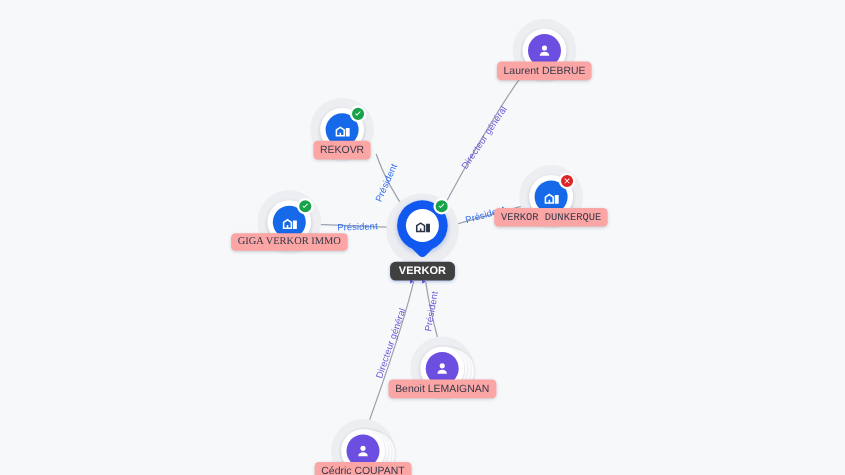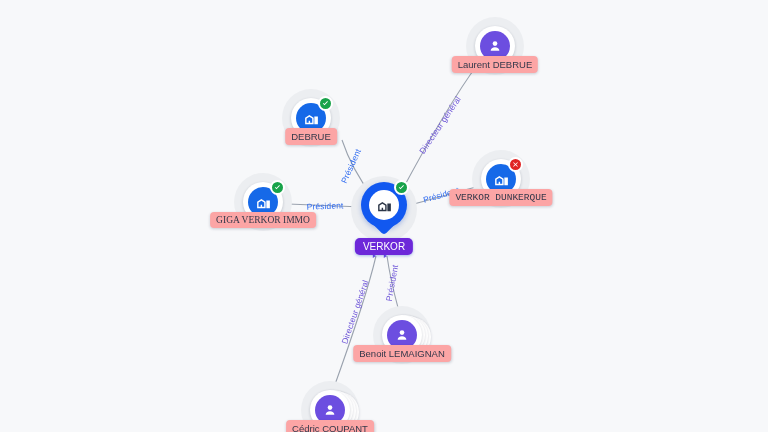--- a/index.html
+++ b/index.html
@@ -98,21 +98,21 @@
     position:absolute;left:50%;transform:translateX(-50%);
     white-space:nowrap;
     font-size:9.5px;
     padding:3px 6px;
     border-radius:4px;
     color:#33384a;
     background:#fca5a5;
     box-shadow:0 1px 3px rgba(20,30,60,.20);
   }
   .label.primary{
-    background:#6d28d9;color:#ffffff;font-weight:normal;
+    background:#404040;color:#ffffff;font-weight:bold;
     font-size:10px;border-radius:5px;padding:3px 8px;
     box-shadow:0 1px 3px rgba(17,70,200,.35);
   }
   .pin-halo{
     position:absolute;left:50%;top:46%;
     width:66px;height:66px;border-radius:50%;
     background:#ebedf0;transform:translate(-50%,-50%);
   }
 </style>
 </head>
@@ -170,21 +170,21 @@
             <path fill="#ffffff" d="M3 20V11l6-4 6 4v9H3zm2-2h3v-3h2v3h3v-6l-4-2.6L5 12v6z"></path>
             <path fill="#ffffff" d="M16 20V9h5v11h-5zm1.4-9.2h2.2v1.6h-2.2v-1.6zm0 3h2.2v1.6h-2.2v-1.6zm0 3h2.2v1.6h-2.2v-1.6z"></path>
           </svg>
         </div>
         <span class="badge ok">
           <svg width="9" height="9" viewBox="0 0 24 24">
             <path fill="#ffffff" d="M9.2 16.4 5 12.2l1.6-1.6 2.6 2.6 7.6-7.6L18.4 7z"></path>
           </svg>
         </span>
       </div>
-      <div class="label" style="top:30px">DEBRUE</div>
+      <div class="label" style="top:30px">REKOVR</div>
     </div>
     <div class="node" style="left: 495px; top: 46px;">
       <div class="halo"></div>
       <div class="disc">
         <div class="inner person">
           <svg width="16" height="16" viewBox="0 0 24 24" aria-hidden="true">
             <circle cx="12" cy="8.4" r="3.5" fill="#ffffff"></circle>
             <path fill="#ffffff" d="M5.5 19c0-3.3 2.9-5.3 6.5-5.3s6.5 2 6.5 5.3z"></path>
           </svg>
         </div>

